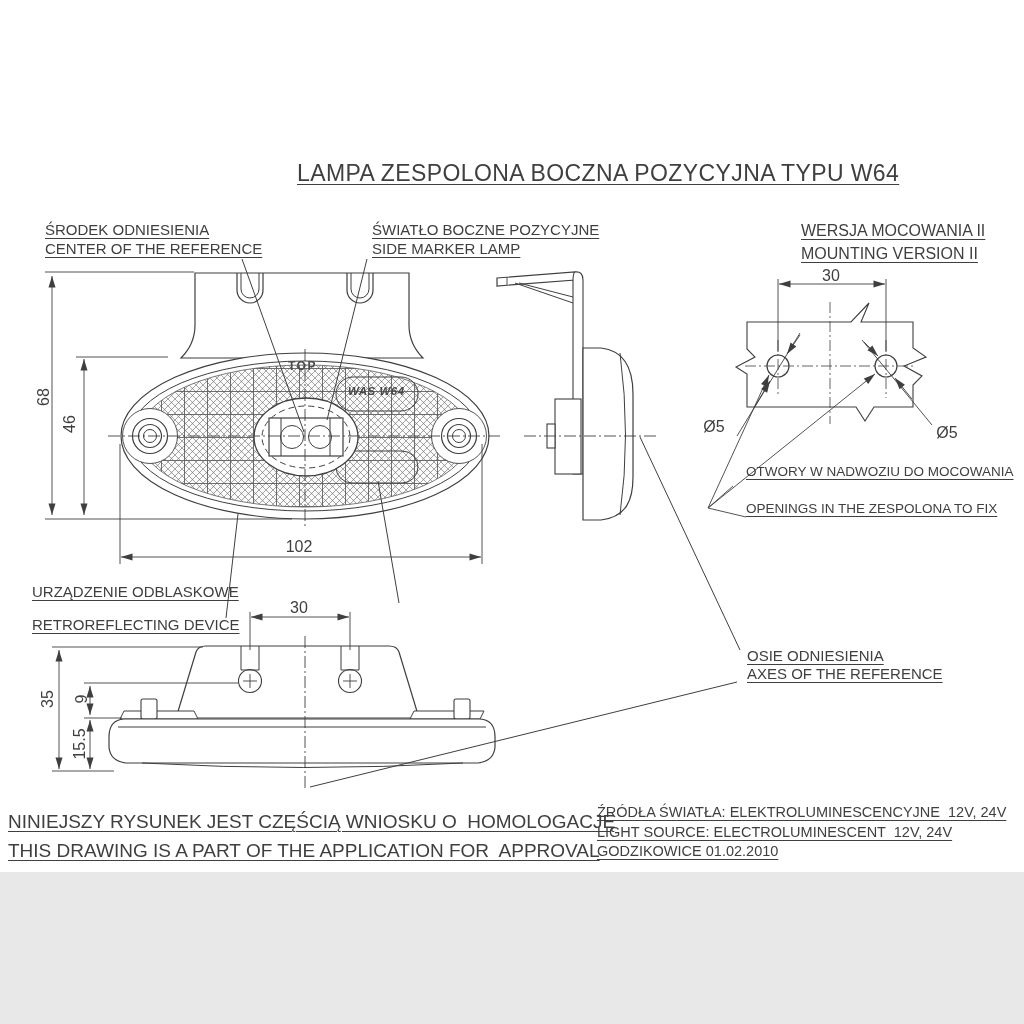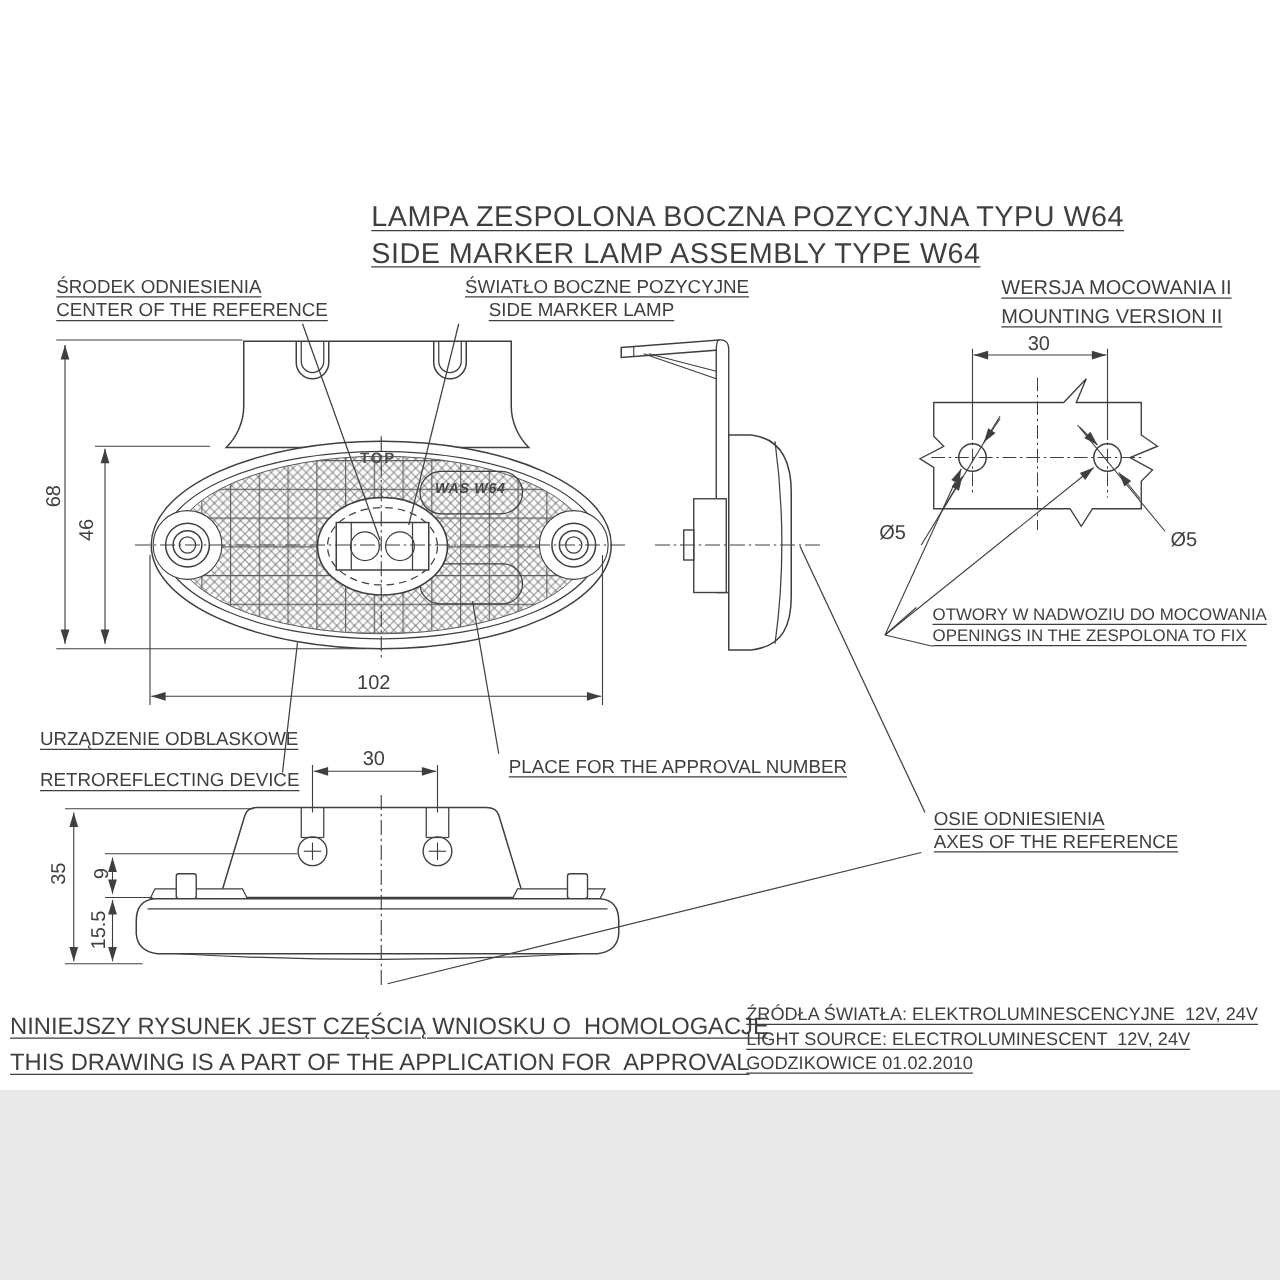--- a/index.html
+++ b/index.html
@@ -176,38 +176,36 @@
       <line x1="242" y1="259" x2="304" y2="432"></line>
       <line x1="367" y1="259" x2="327" y2="420"></line>
       <line x1="238" y1="514" x2="226" y2="618"></line>
       <line x1="378" y1="481" x2="399" y2="603"></line>
       <line x1="640" y1="437" x2="740" y2="650"></line>
       <line x1="737" y1="682" x2="310" y2="787"></line>
     </g>
   </svg>
 
   <div class="lbl title-line u" style="left:297px; top:159px;">LAMPA ZESPOLONA BOCZNA POZYCYJNA TYPU W64</div>
-  <div class="lbl title-line u" style="left:297px; top:188px;">SIDE MARKER LAMP ASSEMBLY TYPE W64</div>
 
   <div class="lbl callout u" style="left:45px; top:221px;">ŚRODEK ODNIESIENIA</div>
   <div class="lbl callout u" style="left:45px; top:240px;">CENTER OF THE REFERENCE</div>
 
   <div class="lbl callout u" style="left:372px; top:221px;">ŚWIATŁO BOCZNE POZYCYJNE</div>
-  <div class="lbl callout u" style="left:391px; top:240px;">SIDE MARKER LAMP</div>
+  <div class="lbl callout u" style="left:372px; top:240px;">SIDE MARKER LAMP</div>
 
   <div class="lbl callout-lg u" style="left:801px; top:221px;">WERSJA MOCOWANIA II</div>
   <div class="lbl callout-lg u" style="left:801px; top:244px;">MOUNTING VERSION II</div>
 
-  <div class="lbl callout-sm u" style="left:746px; top:483px;">OTWORY W NADWOZIU DO MOCOWANIA</div>
+  <div class="lbl callout-sm u" style="left:746px; top:463px;">OTWORY W NADWOZIU DO MOCOWANIA</div>
   <div class="lbl callout-sm u" style="left:746px; top:500px;">OPENINGS IN THE ZESPOLONA TO FIX</div>
 
   <div class="lbl callout u" style="left:32px; top:583px;">URZĄDZENIE ODBLASKOWE</div>
   <div class="lbl callout u" style="left:32px; top:616px;text-align:right;">RETROREFLECTING DEVICE</div>
 
-  <div class="lbl callout u" style="left:407px; top:605px;">PLACE FOR THE APPROVAL NUMBER</div>
 
   <div class="lbl callout u" style="left:747px; top:647px;">OSIE ODNIESIENIA</div>
   <div class="lbl callout u" style="left:747px; top:665px;">AXES OF THE REFERENCE</div>
 
   <div class="lbl note u" style="left:8px; top:810px;">NINIEJSZY RYSUNEK JEST CZĘŚCIĄ WNIOSKU O  HOMOLOGACJĘ</div>
   <div class="lbl note u" style="left:8px; top:839px;">THIS DRAWING IS A PART OF THE APPLICATION FOR  APPROVAL</div>
 
   <div class="lbl src u" style="left:597px; top:803px;">ŹRÓDŁA ŚWIATŁA: ELEKTROLUMINESCENCYJNE  12V, 24V</div>
   <div class="lbl src u" style="left:597px; top:823px;">LIGHT SOURCE: ELECTROLUMINESCENT  12V, 24V</div>
   <div class="lbl src u" style="left:597px; top:842px;">GODZIKOWICE 01.02.2010</div>

